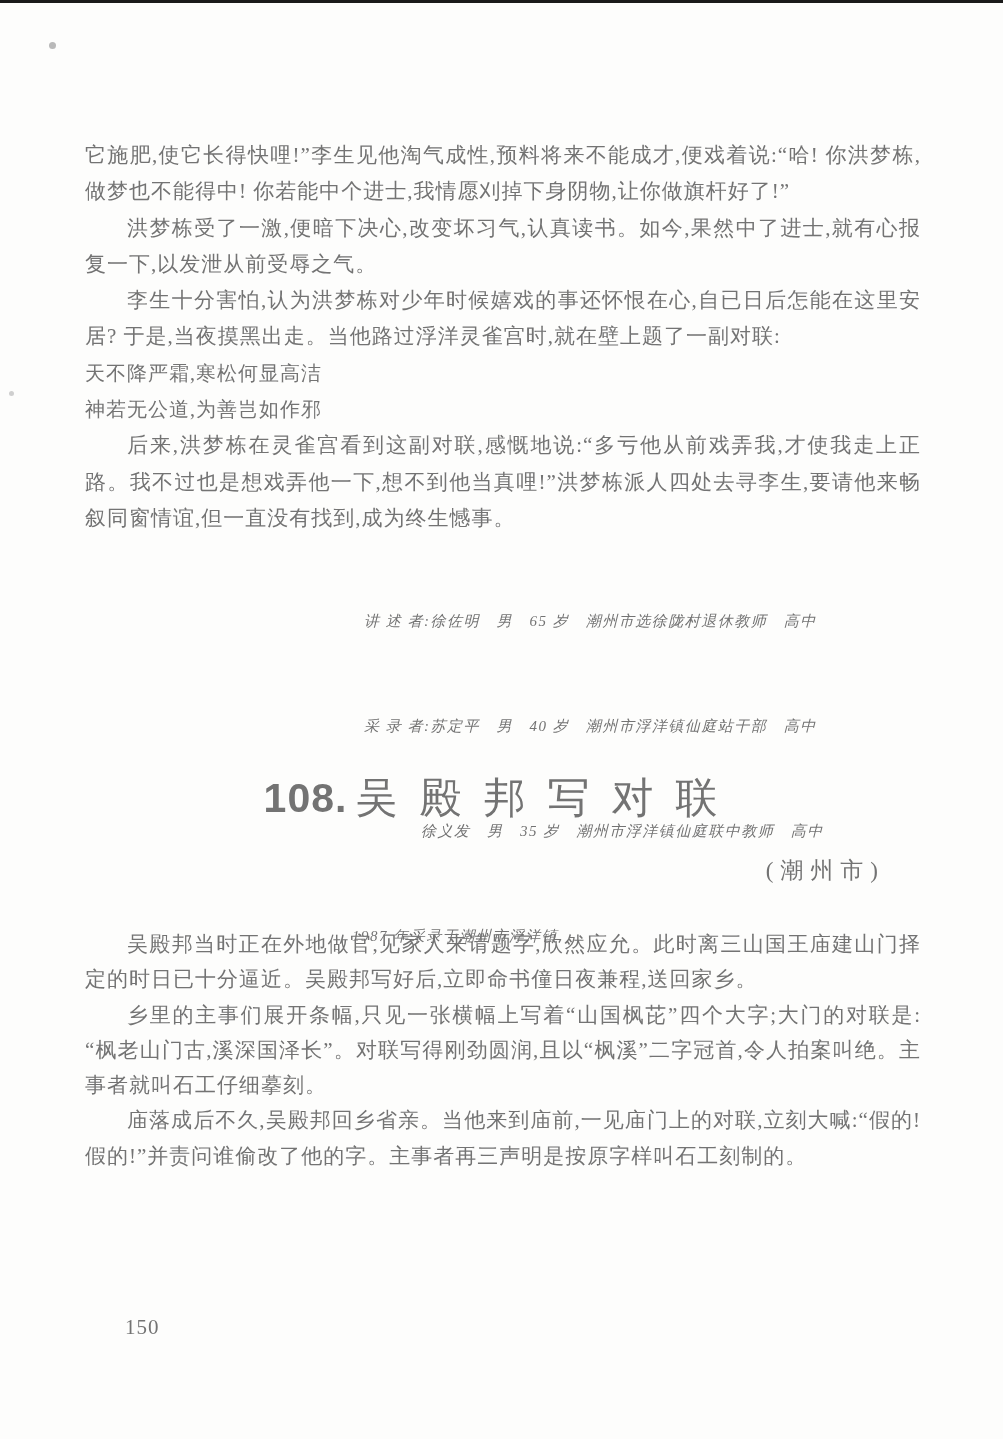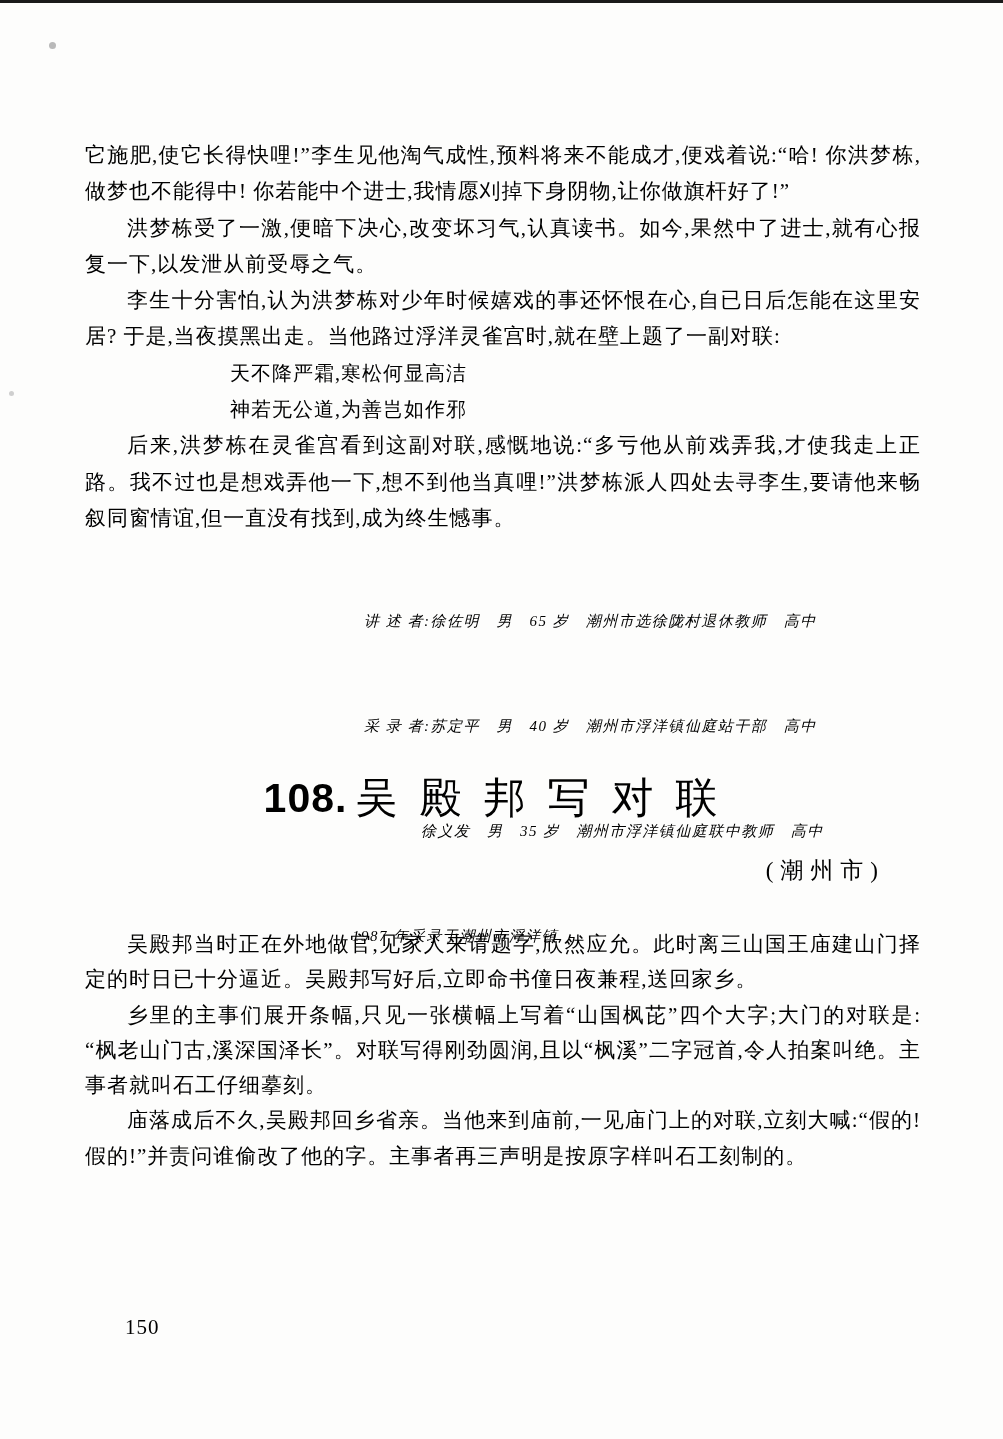--- a/index.html
+++ b/index.html
@@ -1,41 +1,41 @@
 <!DOCTYPE html>
 <html lang="zh"><head>
 <meta charset="utf-8">
 <style>
   html,body{margin:0;padding:0;background:#e8e8e8;}
   .page{
     position:relative;
     width:1003px;height:1439px;
     margin:0 auto;
     background:#fdfdfc;
-    color:#000000;
+    color:#737373;
     font-family:"Liberation Serif","DejaVu Serif",serif;
     overflow:hidden;
   }
   .scan-edge{
     position:absolute;top:0;left:0;width:1003px;height:3px;
     background:#1a1a1a;
   }
   .speck{position:absolute;background:#b9b9b9;border-radius:50%;}
   .speck.s1{left:49px;top:42px;width:7px;height:7px;}
   .speck.s2{left:9px;top:391px;width:5px;height:5px;background:#cfcfcf;}
 
   
   .story-end{
     position:absolute;left:85px;top:137px;width:836px;
     font-size:21px;line-height:36.3px;letter-spacing:1px;
   }
   .story-end p{margin:0;}
   .body-par{text-align:justify;text-justify:inter-ideograph;}
   .indent{text-indent:2em;}
-  .couplet{margin-left:145px;}
+  .couplet{}
   .couplet p{margin:0;font-size:20px;}
 
   
   .attribution{
     position:absolute;left:352px;top:534px;width:600px;
     font-size:15px;line-height:35px;letter-spacing:1.5px;
     font-style:italic;white-space:pre-wrap;
   }
   .attribution div{margin:0;}
   .attribution .label-indent{margin-left:12px;}

